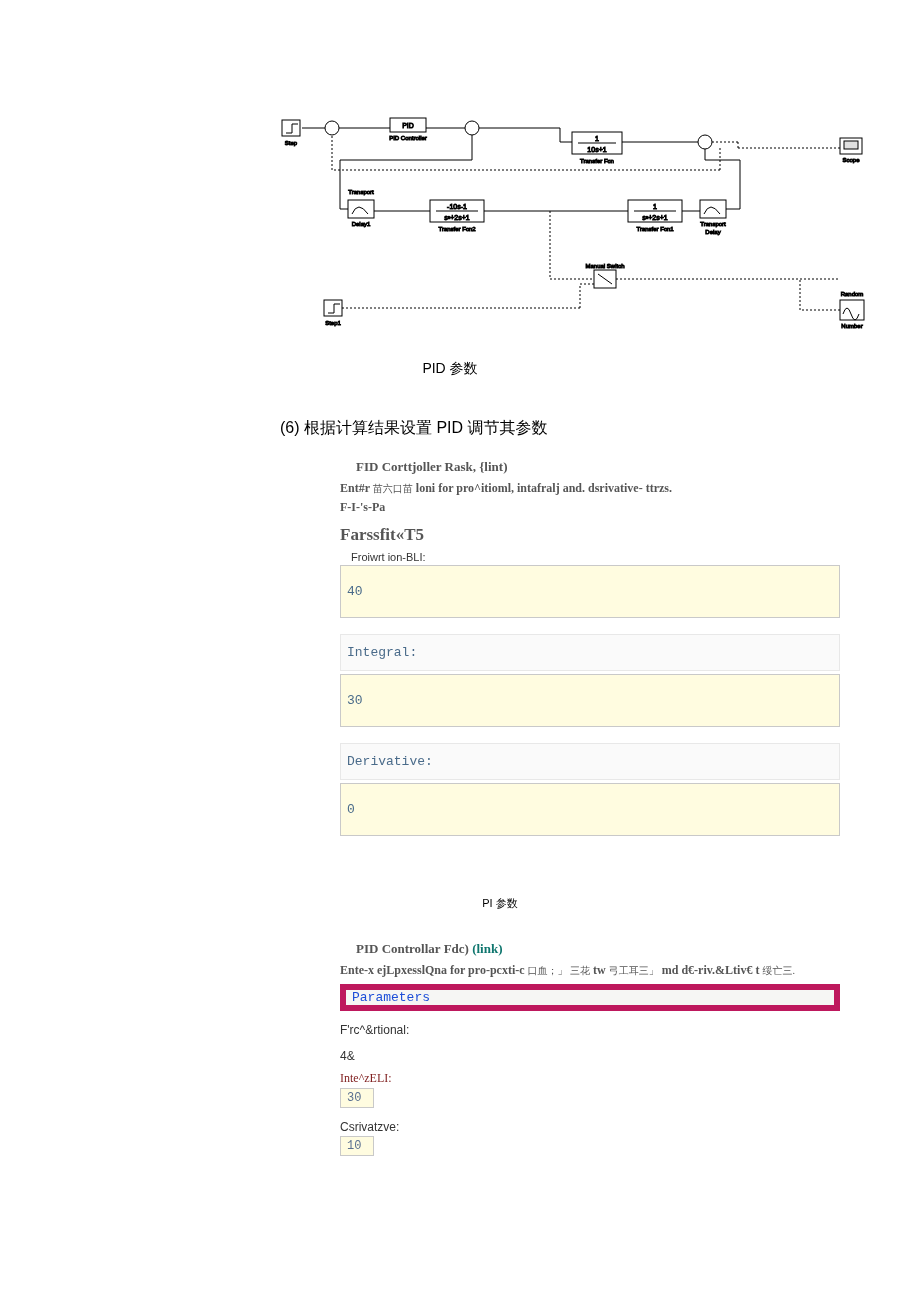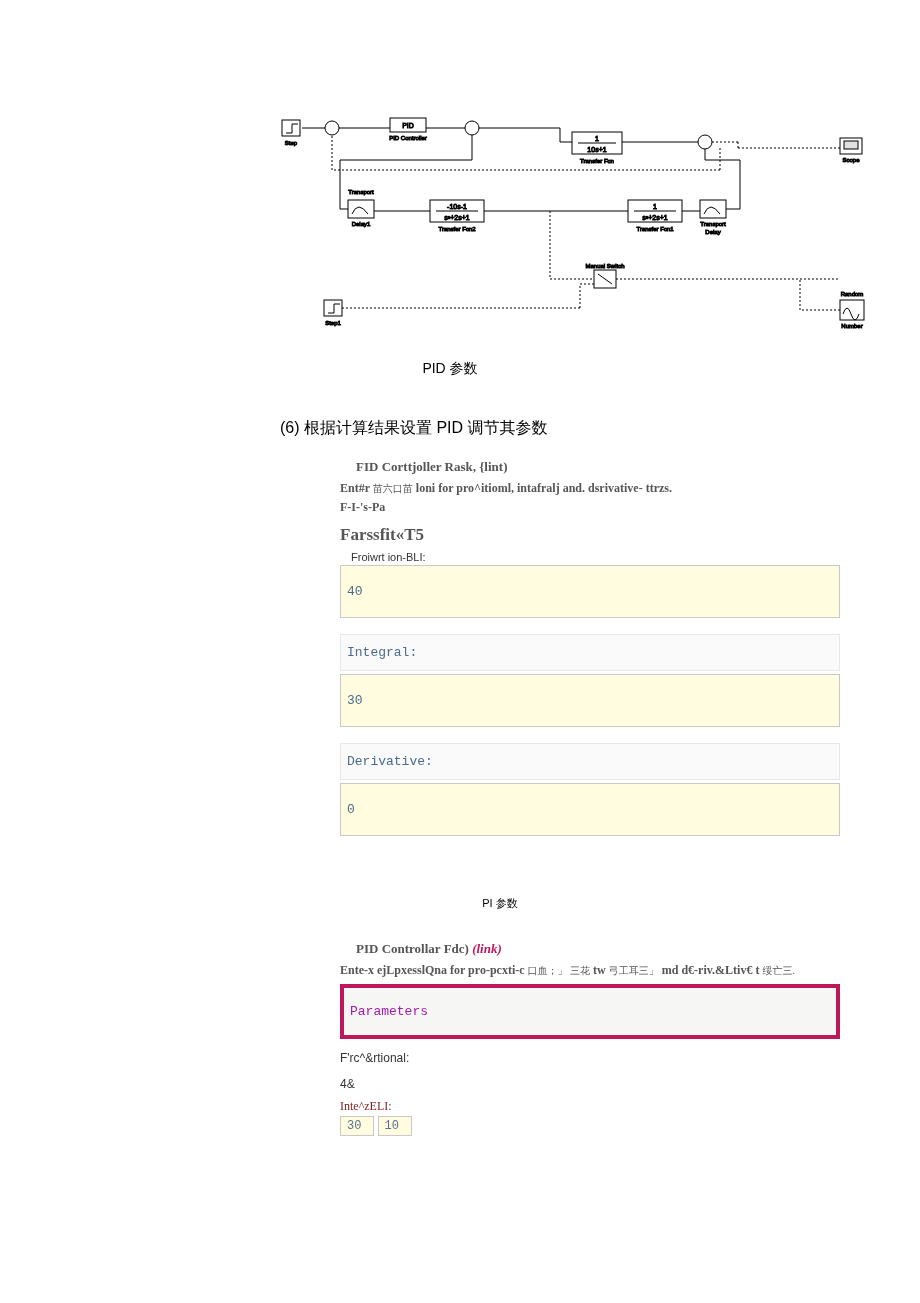--- a/index.html
+++ b/index.html
@@ -41,23 +41,22 @@
     margin-right: 40px;
   }
   .dialog-title {
     font-family: "Times New Roman", serif;
     font-size: 13px;
     font-weight: bold;
     color: #555;
     margin: 6px 16px;
   }
   .dialog-title .link {
-    color: #be185d;
+    color: #0f766e;
     font-weight: bold;
-    font-style: italic;
   }
   .dialog-desc {
     font-family: "Times New Roman", serif;
     font-size: 12px;
     color: #555;
     margin: 4px 0;
     font-weight: bold;
   }
   .dialog-desc .cjk { font-size: 10px; font-weight: normal; }
   .dialog-section {
@@ -94,25 +93,25 @@
   .row-full { display:block; margin-bottom:3px; }
   .pi-caption {
     text-align: center;
     font-family: sans-serif;
     font-size: 11px;
     margin: 60px 0 30px 360px;
     width: 200px;
   }
   .params-header {
     background: #f6f6f4;
-    border: 4px solid #be185d;
+    border: 6px solid #be185d;
     font-family: "Courier New", monospace;
-    color: #a21caf;
+    color: #1d4ed8;
     font-size: 13px;
-    padding: 16px 6px;
+    padding: 0 6px;
     margin: 6px 0;
   }
   .small-plain {
     font-family: sans-serif;
     font-size: 12px;
     color: #333;
     margin: 12px 0 2px 0;
   }
   .small-gray {
     font-family: "Times New Roman", serif;
@@ -285,16 +284,17 @@
     </div>
 
     <div class="params-header">Parameters</div>
 
     <div class="small-plain">F'rc^&amp;rtional:</div>
     <div class="small-plain">4&amp;</div>
 
     <div class="small-gray">Inte^zELI:</div>
     <div class="tiny-field">30</div>
 
+    <div class="small-plain">Csrivatzve:</div>
     <div class="tiny-field">10</div>
   </div>
 
 </div>
 
 </body></html>

